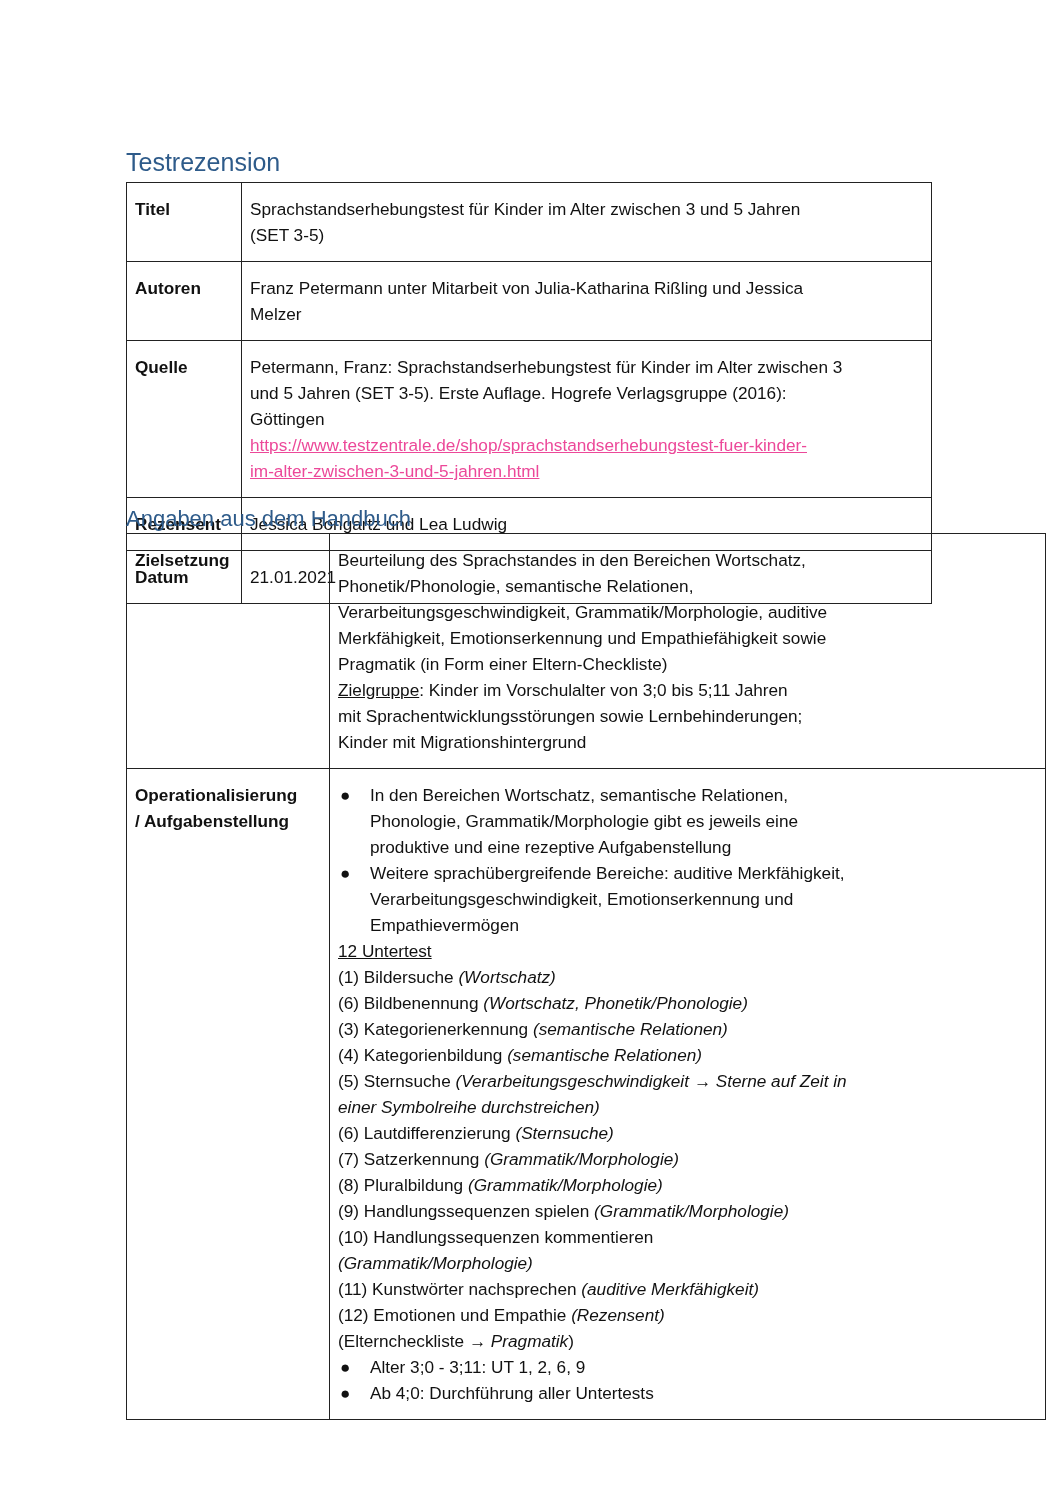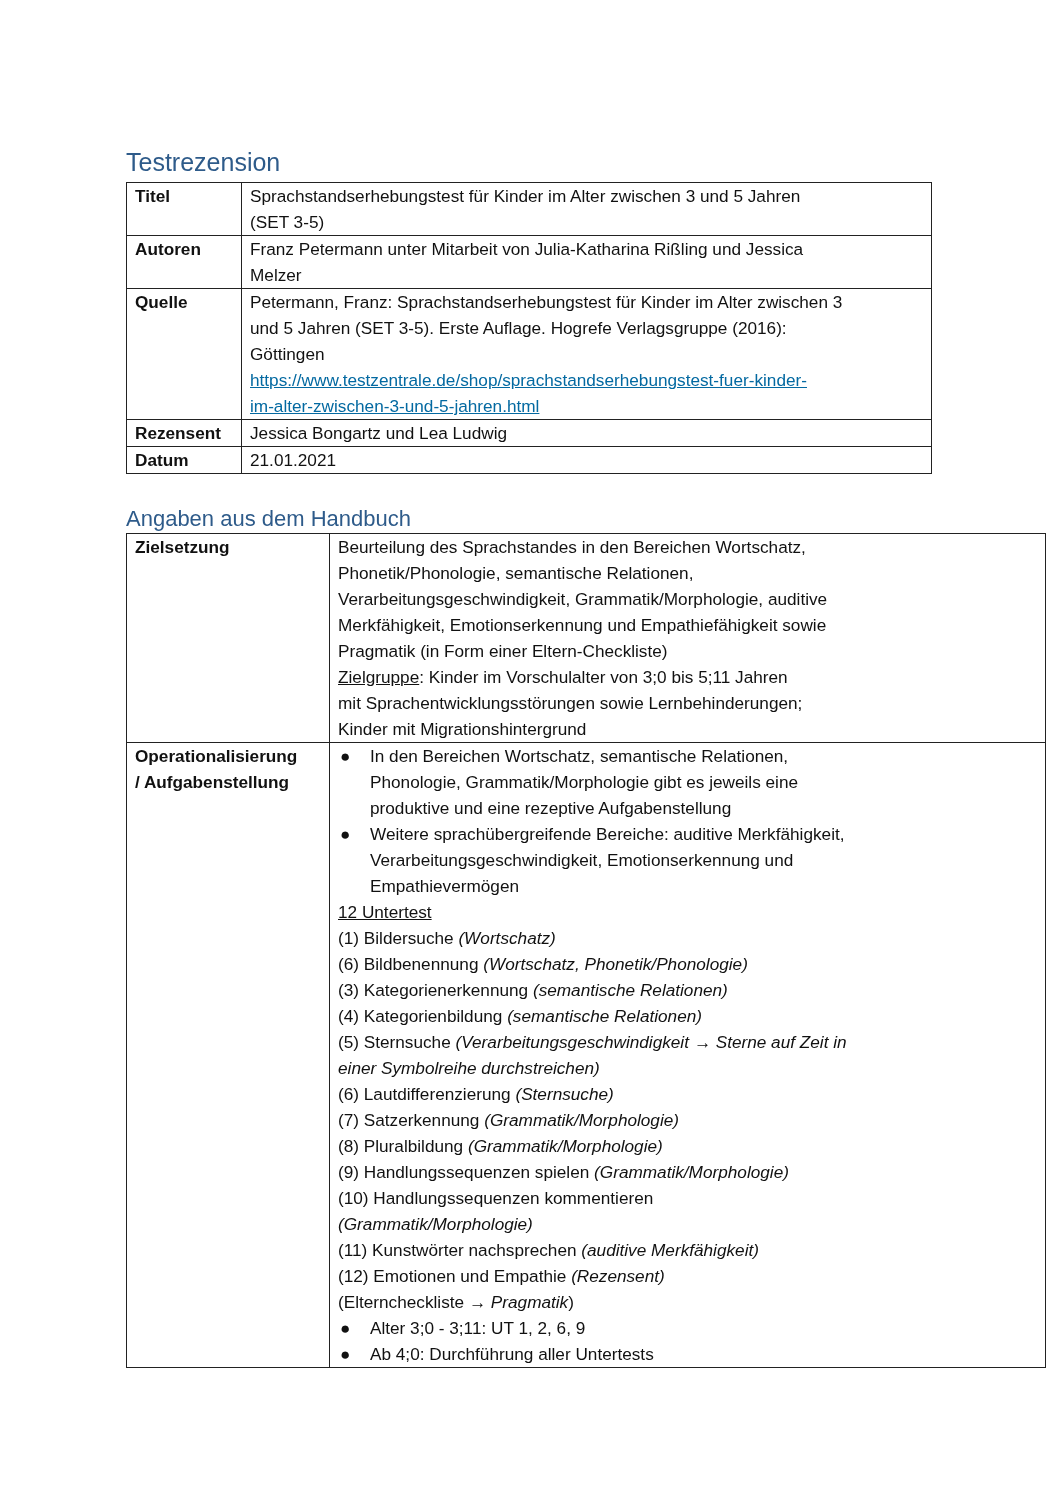--- a/index.html
+++ b/index.html
@@ -1,26 +1,26 @@
 <!DOCTYPE html>
 <html><head>
 <meta charset="utf-8">
 <style>
   html, body { margin: 0; padding: 0; background: #ffffff; }
   body { width: 1058px; height: 1497px; position: relative; font-family: "Liberation Sans", sans-serif; color: #111; }
   .h1 { position: absolute; left: 126px; top: 148px; font-size: 25px; color: #2e5b8a; font-weight: normal; letter-spacing: 0px; }
   .h2 { position: absolute; left: 126px; top: 506px; font-size: 22px; color: #2e5b8a; font-weight: normal; }
   table { position: absolute; border-collapse: collapse; font-size: 17.2px; line-height: 26px; }
-  td { border: 1.4px solid #222; vertical-align: top; padding: 0 8px; }
+  td { border: 1.4px solid #222; vertical-align: top; padding: 13px 8px; }
   td.k { font-weight: bold; }
   #t1 { left: 126px; top: 182px; width: 806px; }
   #t1 td.k { width: 98px; }
   #t2 { left: 126px; top: 533px; width: 920px; }
   #t2 td.k { width: 186px; }
-  a.link { color: #0369a1; text-decoration: underline; }
+  a.link { color: #ec4899; text-decoration: underline; }
   .u { text-decoration: underline; }
   .i { font-style: italic; }
   ul { margin: 0; padding: 0; list-style: none; }
   ul li { position: relative; padding-left: 32px; }
   ul li .bullet { position: absolute; left: 2px; top: 0; }
   .ln { display: block; }
 </style>
 </head>
 <body>
 

